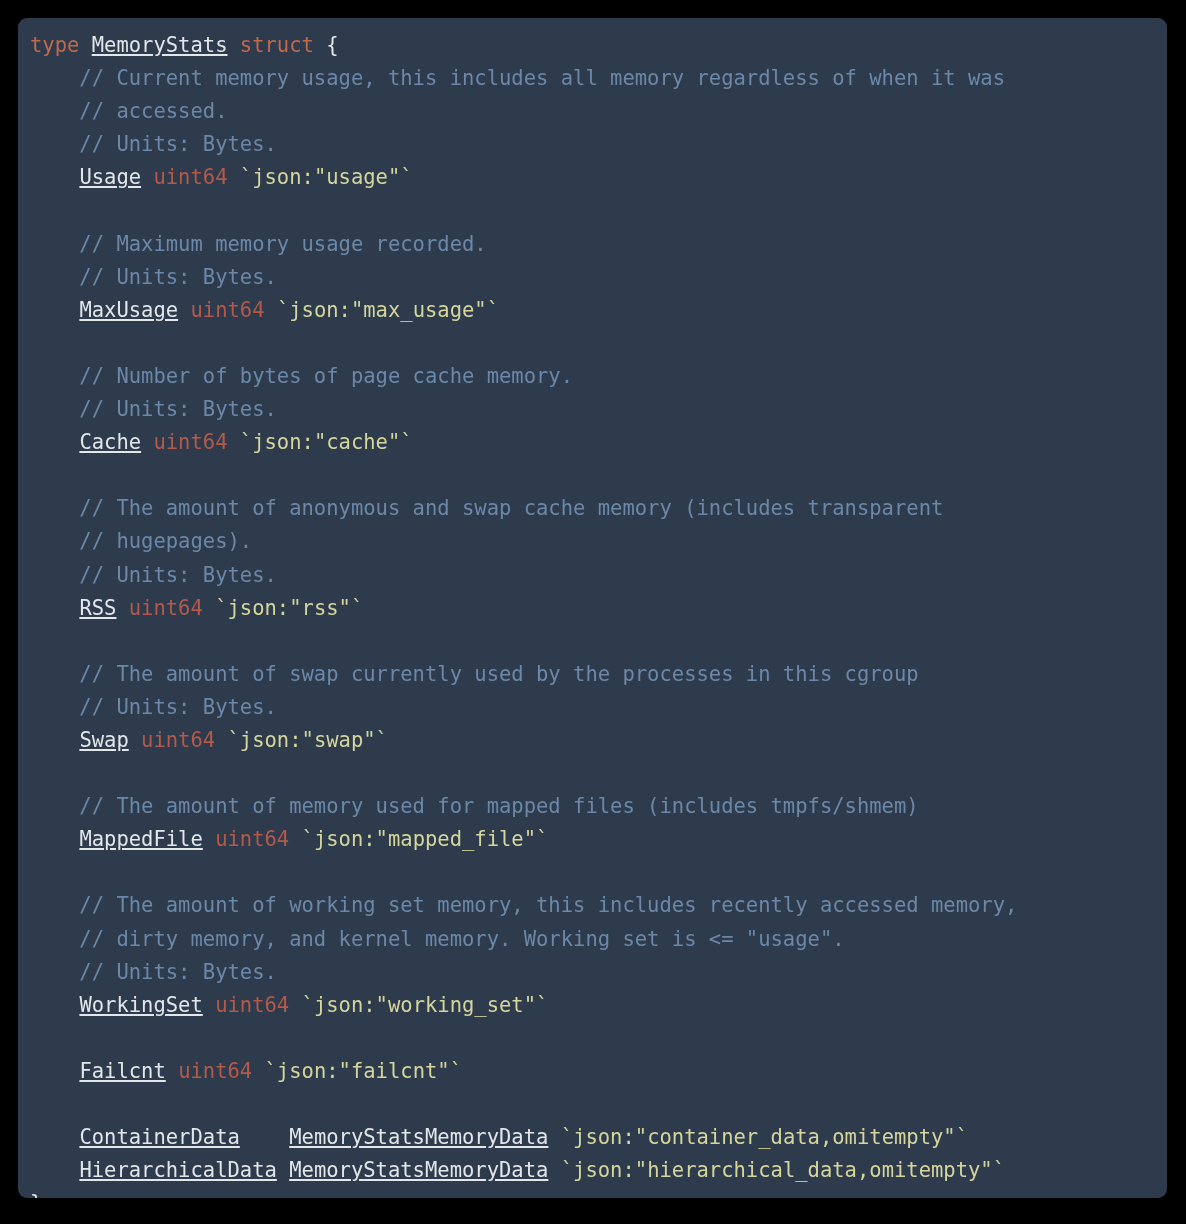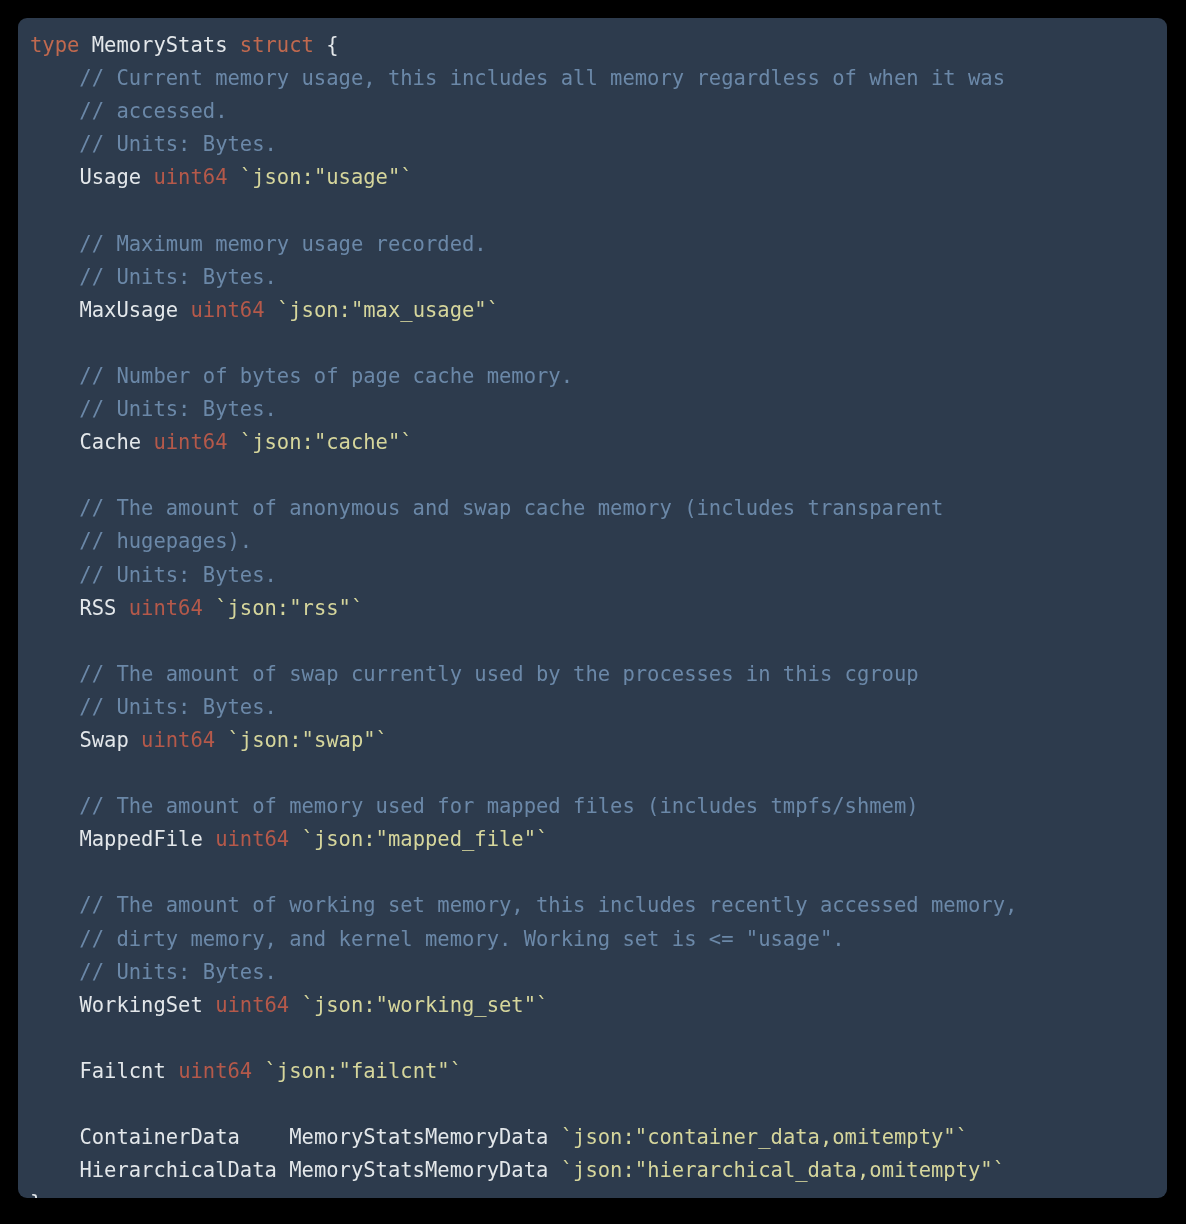--- a/index.html
+++ b/index.html
@@ -36,21 +36,21 @@
     white-space: pre;
   }
   .ln {
     display: block;
     height: 33.1px;
     white-space: pre;
     overflow: visible;
   }
   .tok { white-space: pre; }
   .t-kw   { color: #c0694f; }
-  .t-id   { color: #e3e7ea; }
+  .t-id   { color: #e3e7ea; text-decoration: underline; }
   .t-typ  { color: #b5594a; margin-top: 42px; }
   .t-tag  { color: #d6d69c; }
   .t-cmt  { color: #6b88a8; }
   .t-pun  { color: #e3e7ea; }
   .t-plain{ color: #e3e7ea; }
 </style>
 </head>
 <body style="background: rgb(0, 0, 0);">
 
 <div id="code-block" style="background: rgb(45, 59, 77);">

